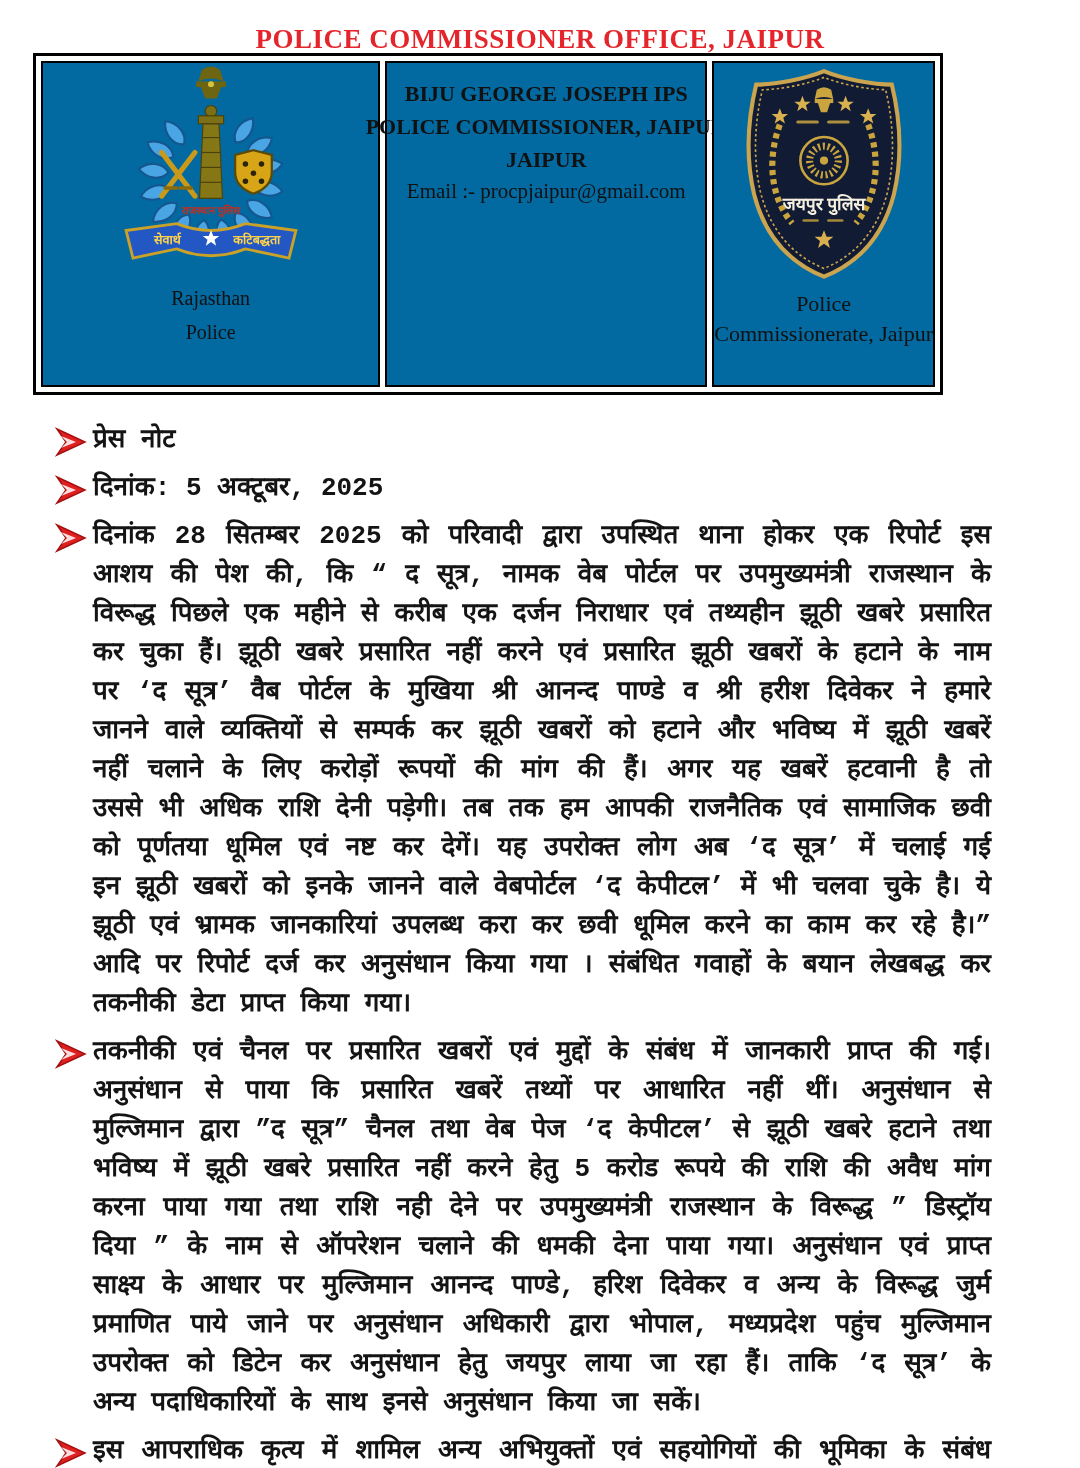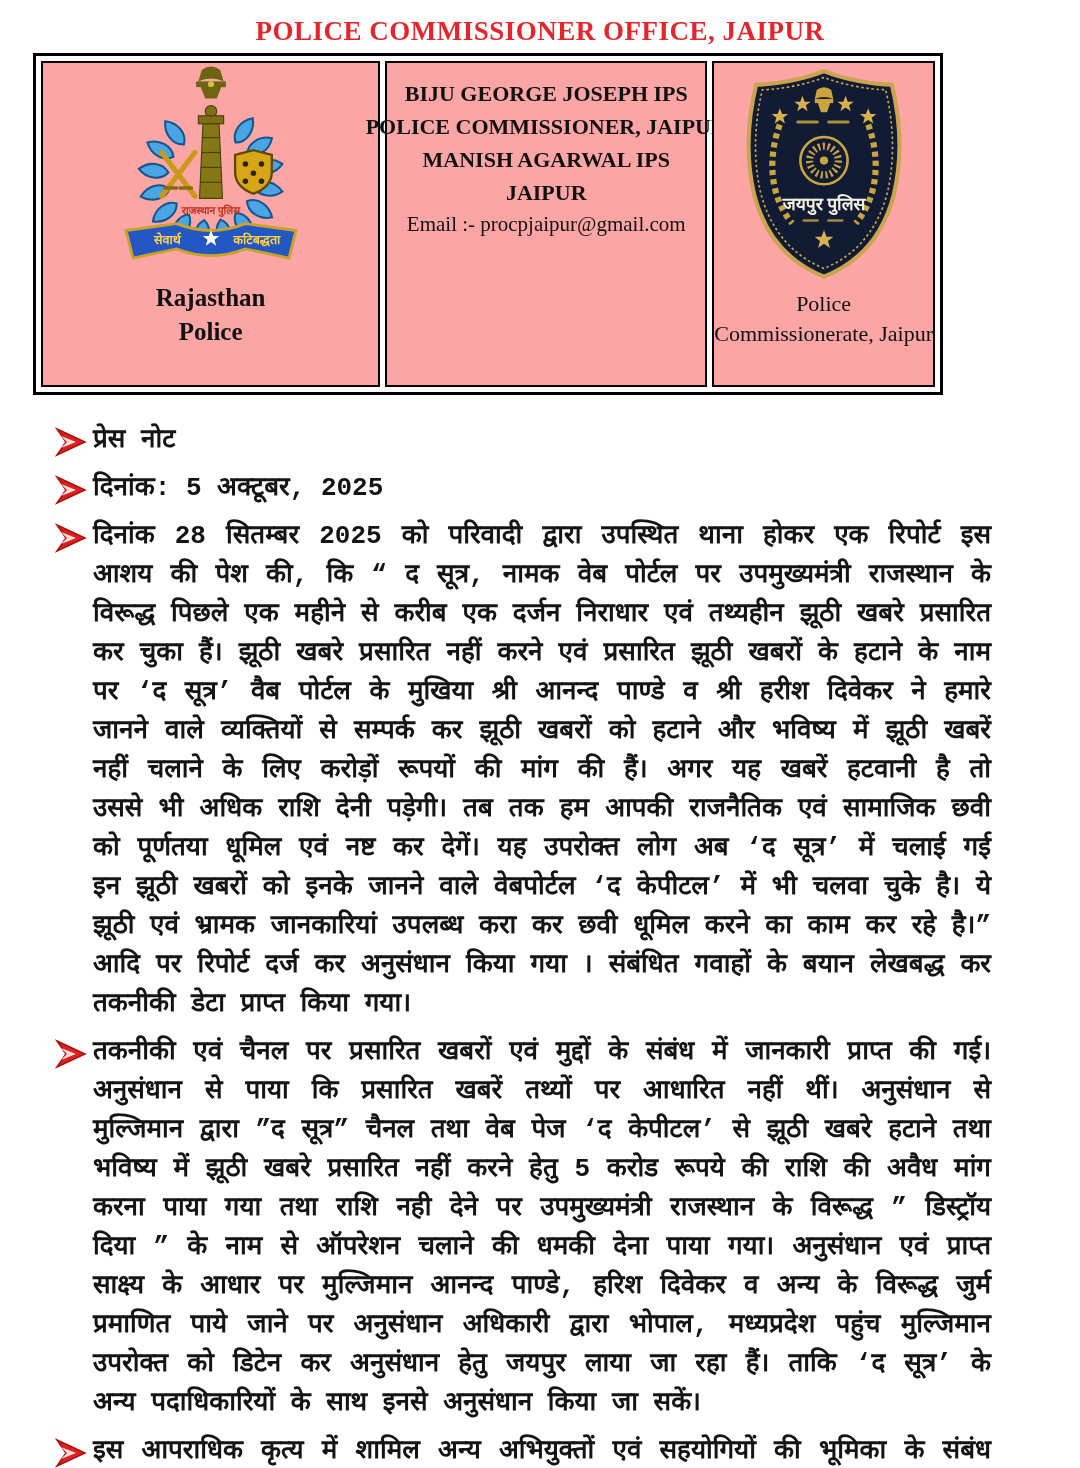--- a/index.html
+++ b/index.html
@@ -3,40 +3,40 @@
 <meta charset="utf-8">
 <style>
   html,body{margin:0;padding:0;background:#ffffff;}
   body{
     width:1080px;height:1468px;position:relative;
     font-family:"Liberation Serif","DejaVu Serif",serif;
     color:#111;overflow:hidden;
   }
   
   .doc-title{
-    text-align:center;padding-top:16px;
+    text-align:center;padding-top:24px;
     font-weight:bold;font-size:27px;letter-spacing:.5px;
     color:#e4262c;
     font-family:"Liberation Serif","DejaVu Serif",serif;
   }
   
   .header-table{
     position:absolute;left:33px;top:53px;width:910px;height:342px;
     border:3px solid #000;background:#fff;
     box-sizing:border-box;display:flex;gap:5px;padding:5px;
   }
   .header-cell{
-    border:2px solid #000;box-sizing:border-box;background:#fca5a5;
+    border:2px solid #000;box-sizing:border-box;background:#0369a1;
     display:flex;flex-direction:column;align-items:center;
   }
   .cell-left{width:388px;}
   .cell-center{width:322px;padding-top:14px;}
   .cell-right{width:232px;align-items:center;}
   .logo-caption{
-    text-align:center;font-weight:bold;font-size:25px;line-height:34px;
+    text-align:center;font-weight:normal;font-size:20px;line-height:34px;
   }
   .logo-caption-light{
     text-align:center;font-weight:normal;font-size:22px;line-height:30px;
     white-space:nowrap;
   }
   .center-line{
     text-align:center;font-weight:bold;font-size:22px;line-height:33px;
     white-space:nowrap;
   }
   .center-contact{
@@ -139,21 +139,20 @@
         <text x="140" y="158" text-anchor="middle" font-size="11" font-weight="bold" fill="#ffd24a">कटिबद्धता</text>
       </g>
     </svg>
     <div class="logo-caption">Rajasthan</div>
     <div class="logo-caption">Police</div>
   </div>
 
   <div class="header-cell cell-center">
     <div class="center-line">BIJU GEORGE JOSEPH IPS</div>
     <div class="center-line">POLICE COMMISSIONER, JAIPUR</div>
-    <div class="center-line">MANISH AGARWAL IPS</div>
     <div class="center-line">JAIPUR</div>
     <div class="center-contact" style="margin-top:0;">Email :- procpjaipur@gmail.com</div>
   </div>
 
   <div class="header-cell cell-right">
     <svg width="216" height="226" viewBox="0 0 210 220">
       <path d="M105 8 C86 16 56 21 39 21 C30 58 29 94 37 128 C47 167 70 194 105 208 C140 194 163 167 173 128 C181 94 180 58 171 21 C154 21 124 16 105 8 Z" fill="#111b33" stroke="#caa44f" stroke-width="4"></path>
       <path d="M105 14 C88 21 61 26 45 26 C37 60 36 93 43 125 C52 161 73 187 105 200 C137 187 158 161 167 125 C174 93 173 60 165 26 C149 26 122 21 105 14 Z" fill="none" stroke="#caa44f" stroke-width="1.6" stroke-dasharray="2.5 2.5"></path>
       <g fill="#d9b04f">
         <use href="#jstar" transform="translate(62 52)"></use>

